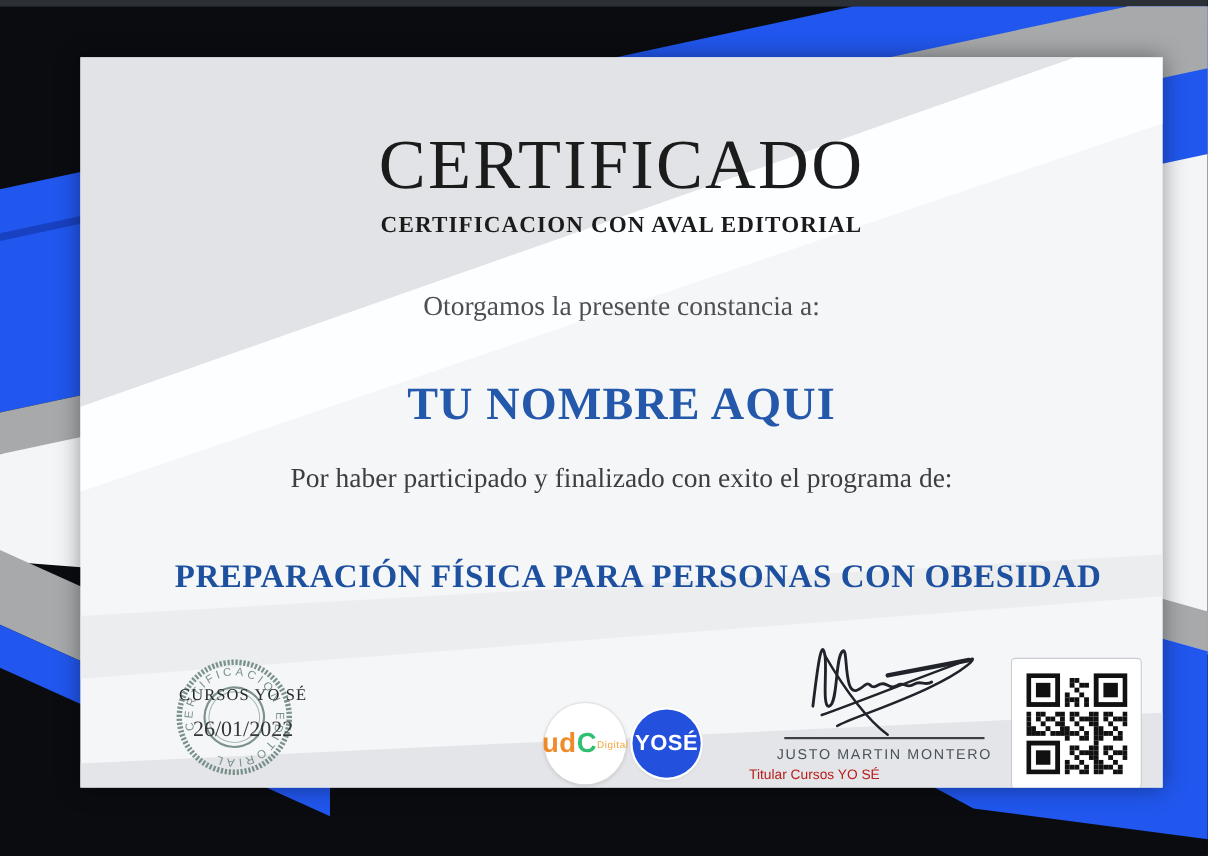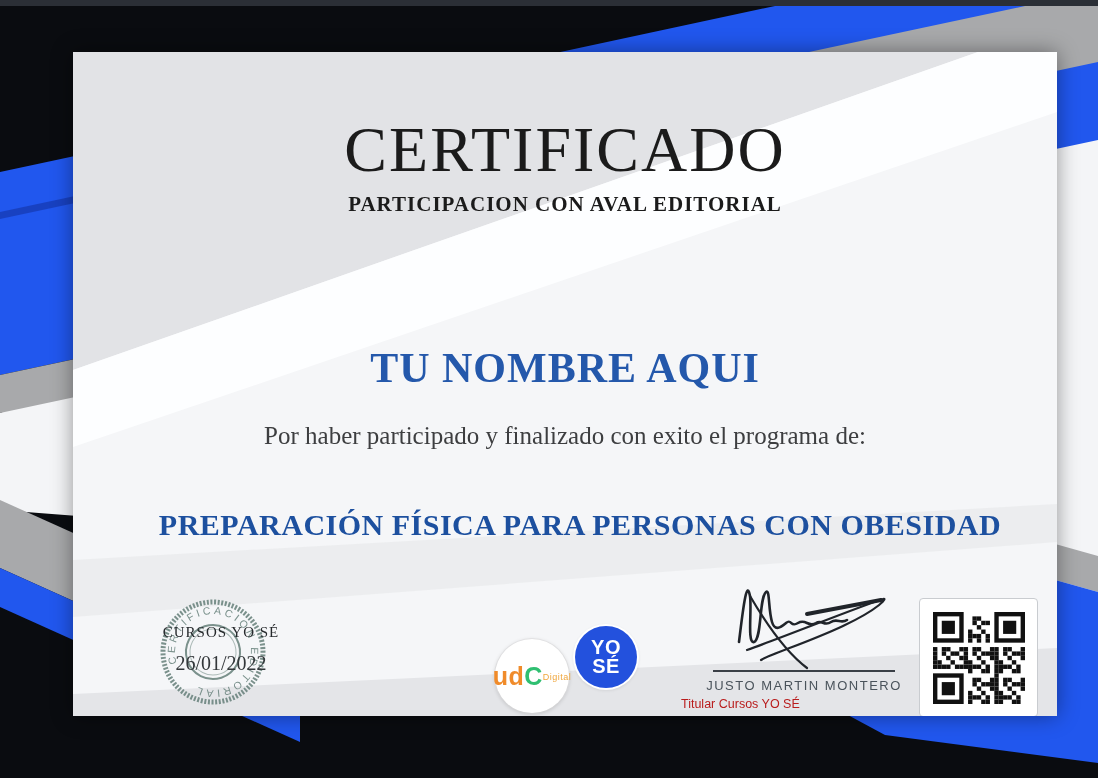--- a/index.html
+++ b/index.html
@@ -21,23 +21,23 @@
   .stamp-date{position:absolute;left:38px;top:600px;width:220px;text-align:center;
               font-size:20px;color:#33373a;}
   .logo-udc{position:absolute;left:422px;top:587px;width:74px;height:74px;border-radius:50%;
             background:#ffffff;box-shadow:0 1px 4px rgba(0,0,0,.18),0 0 0 1px #ececee;
             display:flex;flex-direction:row;align-items:center;justify-content:center;
             font-family:"Liberation Sans","DejaVu Sans",sans-serif;}
   .udc-main{font-size:25px;font-weight:bold;line-height:24px;letter-spacing:.5px;}
   .udc-u,.udc-d{color:#f08b2a;}
   .udc-c{color:#2fbf71;}
   .udc-sub{font-size:9px;color:#f0a63c;letter-spacing:.5px;margin-top:1px;}
-  .logo-yose{position:absolute;left:502px;top:574px;width:62px;height:62px;border-radius:50%;
+  .logo-yose{position:absolute;left:502px;top:593px;width:62px;height:62px;border-radius:50%;
              background:#2351dd;box-shadow:0 0 0 2px #ffffff,0 1px 4px rgba(0,0,0,.2);
-             display:flex;flex-direction:column;align-items:center;justify-content:center;
+             display:flex;align-items:center;justify-content:center;
              font-family:"Liberation Sans","DejaVu Sans",sans-serif;color:#fff;font-weight:bold;}
   .yose-l1{font-size:20px;line-height:18px;letter-spacing:.5px;}
   .yose-l2{font-size:20px;line-height:20px;letter-spacing:.5px;}
   .sig-svg{position:absolute;left:638px;top:520px;}
   .sig-line{position:absolute;left:640px;top:618px;width:182px;border-top:2px solid #3a3f46;}
   .sig-name{position:absolute;left:608px;top:626px;width:246px;text-align:center;
             font-family:"Liberation Sans","DejaVu Sans",sans-serif;
             font-size:13px;letter-spacing:1.5px;color:#4a535b;}
   .sig-title{position:absolute;left:608px;top:645px;width:246px;text-align:left;
              font-family:"Liberation Sans","DejaVu Sans",sans-serif;
@@ -74,21 +74,22 @@
   <div class="paper">
 
     <svg class="paper-art" width="984" height="678" viewBox="0 0 984 678">
       <polygon points="0,0 905,0 0,318" fill="#e2e3e6"></polygon>
       <polygon points="0,318 905,0 984,0 984,60 0,395" fill="#fdfeff"></polygon>
       <polygon points="0,508 984,452 984,490 0,565" fill="#e8e9eb" opacity="0.7"></polygon>
       <polygon points="0,642 984,596 984,678 0,678" fill="#e4e5e8"></polygon>
     </svg>
 
     <div class="ctext title">CERTIFICADO</div>
-    <div class="ctext subtitle">PARTICIPACION CON AVAL EDITORIAL</div>
+    <div class="ctext subtitle">CERTIFICACION CON AVAL EDITORIAL</div>
+    <div class="ctext grant">Otorgamos la presente constancia a:</div>
     <div class="ctext completion">Por haber participado y finalizado con exito el programa de:</div>
     <div class="ctext name">TU NOMBRE AQUI</div>
     <div class="ctext program">PREPARACIÓN FÍSICA PARA PERSONAS CON OBESIDAD</div>
 
     <svg class="stamp-svg" width="120" height="120" viewBox="0 0 120 120">
       <g transform="rotate(-18 60 60)" fill="none" stroke="#66807a">
         <circle cx="60" cy="60" r="50" stroke-width="5" stroke-dasharray="2 1.6"></circle>
         <circle cx="60" cy="60" r="27" stroke-width="2"></circle>
         <circle cx="60" cy="60" r="23" stroke-width="1" opacity="0.6"></circle>
         <defs>

